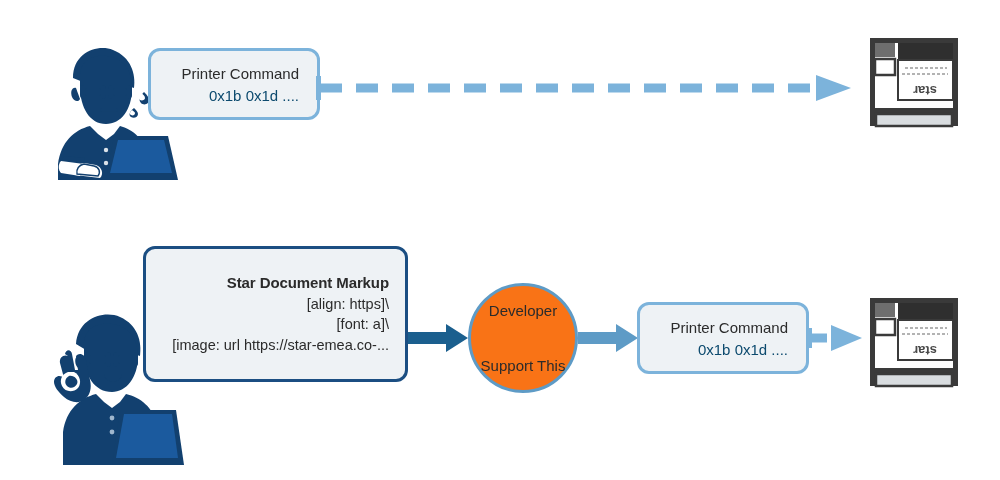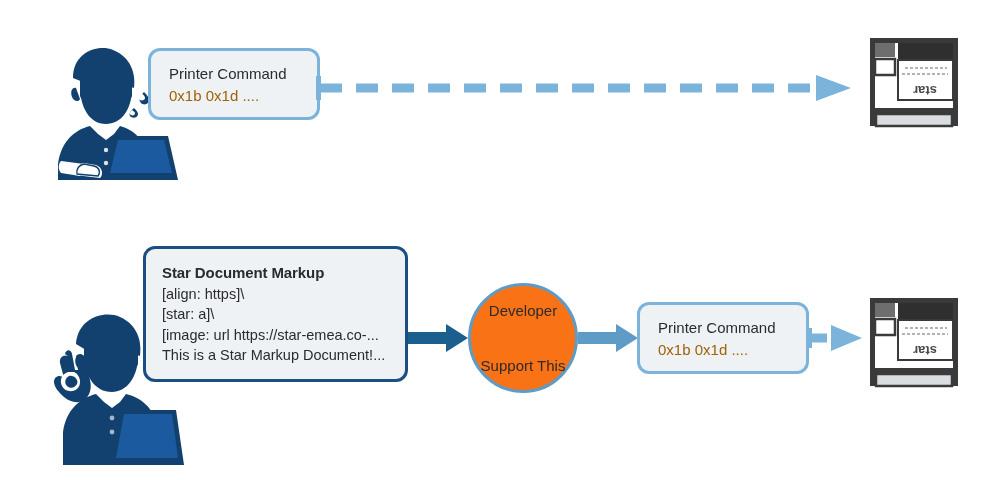--- a/index.html
+++ b/index.html
@@ -11,20 +11,21 @@
     width: 1000px;
     height: 480px;
     position: relative;
     overflow: hidden;
     font-family: "Liberation Sans", sans-serif;
     color: #231f20;
   }
   .canvas {
     position: absolute;
     inset: 0;
+    text-align: right;
   }
   .node { position: absolute; }
 
   
   .cmd-box {
     box-sizing: border-box;
     border: 3px solid #7cb3db;
     border-radius: 12px;
     background: #eef2f5;
     padding: 14px 18px 12px 18px;
@@ -33,21 +34,21 @@
     justify-content: center;
   }
   .cmd-title {
     font-size: 15px;
     color: #2b2b2b;
     line-height: 1.45;
     white-space: nowrap;
   }
   .cmd-sub {
     font-size: 15px;
-    color: #a16207;
+    color: #0c4a6e;
     line-height: 1.45;
     white-space: nowrap;
   }
 
   
   .markup-box {
     box-sizing: border-box;
     border: 3px solid #1b4e82;
     border-radius: 12px;
     background: #eef2f5;
@@ -206,23 +207,22 @@
 
         <path d="M96 110 L152 110 L160 165 L88 165 Z"></path>
         <path d="M100 114 L148 114 L154 158 L92 158 Z" fill="#1b5a9e"></path>
       </g>
     </svg>
   </div>
 
   <div class="node markup-box" style="left:143px; top:246px; width:265px; height:136px;">
     <div class="markup-head">Star Document Markup</div>
     <div class="markup-line">[align: https]\</div>
-    <div class="markup-line">[star: a]\</div>
+    <div class="markup-line">[font: a]\</div>
     <div class="markup-line">[image: url https://star-emea.co-...</div>
-    <div class="markup-line">This is a Star Markup Document!...</div>
   </div>
 
   <div class="node" style="left:408px; top:322px; width:62px; height:32px;">
     <svg width="62" height="32" viewBox="0 0 62 32" aria-hidden="true">
       <path d="M0 10 L38 10 L38 2 L60 16 L38 30 L38 22 L0 22 Z" fill="#1b5f8e"></path>
     </svg>
   </div>
 
   <div class="node circle-node" style="left:468px; top:283px; width:110px; height:110px;">
     <div class="circle-line">Developer</div>

